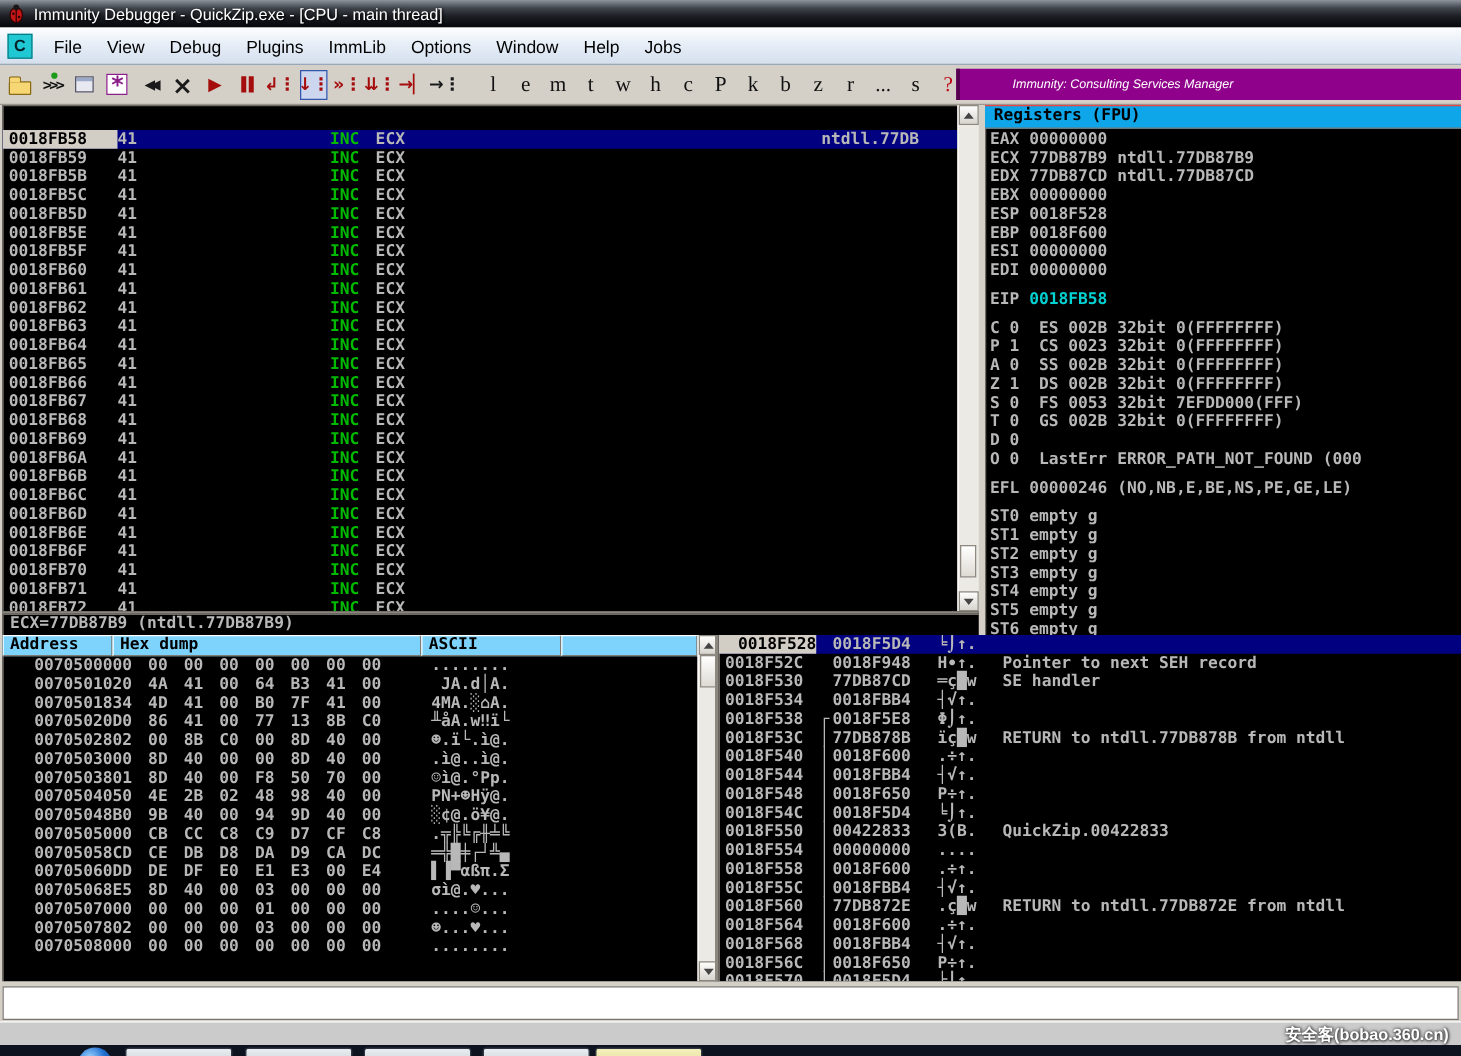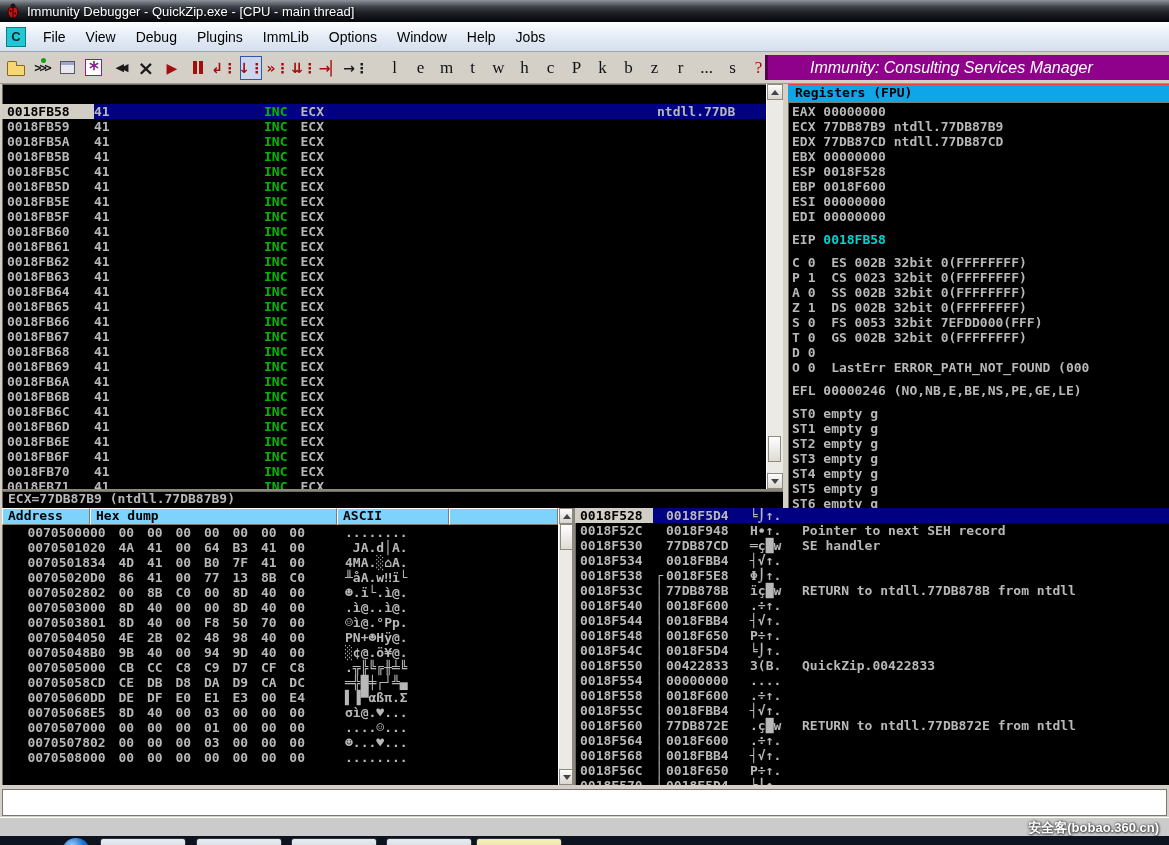--- a/index.html
+++ b/index.html
@@ -38,21 +38,21 @@
   .k-restart::after{content:"";position:absolute;top:1px;left:9px;width:5px;height:5px;background:#1a9c1a;border-radius:50%;}
   .k-windows::before{content:"";position:absolute;left:2px;top:4px;width:13px;height:11px;
     background:#e8e8f0;border:1px solid #556;box-shadow:inset 0 3px 0 #9aa9c9;}
   .k-plugins{color:#8a1f8a;font-size:19px;line-height:12px;}
   .k-plugins::before{content:"";position:absolute;left:1px;top:2px;width:15px;height:15px;background:#fff;border:1px solid #8a1f8a;z-index:-1;}
   .k-pause::before,.k-pause::after{content:"";position:absolute;top:4px;width:4px;height:13px;background:#a50d0d;}
   .k-pause::before{left:5px}.k-pause::after{left:11px}
   #tb-letters{margin-left:14px;}
   .tbl{width:17px;text-align:center;font-family:"Liberation Serif",serif;font-size:17px;color:#111;margin-right:9px;}
   .banner{position:absolute;left:765px;top:3px;width:404px;height:25px;background:#90018b;
-    color:#fff;font-style:italic;font-size:16px;display:flex;align-items:center;padding-left:42px;
+    color:#fff;font-style:italic;font-size:10px;display:flex;align-items:center;padding-left:42px;
     box-sizing:border-box;border-left:3px solid #55014f;white-space:nowrap;}
 
   
   .pane{background:#000;box-shadow:inset 1px 1px 0 #6f6b64;}
 
   
   .disasm{position:absolute;left:2px;top:84px;width:764px;height:405px;overflow:hidden;}
   .dr{position:relative;height:15px;font:bold 13px/15px "DejaVu Sans Mono","DejaVu Sans",monospace;color:#b8b8b8;white-space:pre;}
   .dr.sel{background:#000080;margin-top:20px;}
   .dr-a{display:inline-block;width:92px;padding-left:5px;box-sizing:border-box;}
@@ -100,21 +100,21 @@
   .m-a{display:inline-block;width:88px;padding-left:5px;box-sizing:border-box;text-align:right;}
   .m-h{display:inline-block;width:247px;word-spacing:5px;}
   .m-s{display:inline-block;padding-left:8px;}
 
   
   .stack{position:absolute;left:572px;top:508px;width:597px;height:277px;border-left:3px solid #8c887f;
     box-sizing:border-box;overflow:hidden;}
   .sr{position:relative;height:15px;font:bold 13px/15px "DejaVu Sans Mono","DejaVu Sans",monospace;color:#b8b8b8;white-space:pre;}
   .sr.sel{background:#000080;}
   .s-a{display:inline-block;width:78px;padding-left:5px;box-sizing:border-box;}
-  .sr.sel .s-a{background:#d2cec6;color:#000;}
+  .sr.sel .s-a{background:#d2cec6;color:#000;text-align:right;}
   .s-b{display:inline-block;width:13px;text-align:center;}
   .s-v{display:inline-block;width:84px;}
   .s-s{display:inline-block;width:52px;}
 
   
   .cmd{position:absolute;left:2px;top:789px;width:1165px;height:27px;box-sizing:border-box;
     border:1px solid #7a7772;background:#fff;outline:none;font:13px "DejaVu Sans Mono",monospace;padding:2px 4px;}
   .statusbar{position:absolute;left:0;top:817px;width:100%;height:19px;background:#cbcbcb;border-top:1px solid #fff;box-sizing:border-box;padding-left:44px;}
   .wm{position:absolute;right:10px;top:1px;font:bold 13px "Liberation Sans",sans-serif;color:#fff;
     text-shadow:0 1px 2px #444,0 0 3px #555,1px 0 2px #555;}
@@ -183,21 +183,20 @@
         <span class="tbl">...</span>
         <span class="tbl">s</span>
         <span class="tbl" style="color: rgb(192, 0, 16);">?</span>
       </span>
     <div class="banner">Immunity: Consulting Services Manager</div>
   </div>
 
   <div class="pane disasm" id="disasm-rows">
       <div class="dr sel"><span class="dr-a abox">0018FB58</span><span class="dr-b">41</span><span class="dr-mn">INC</span><span class="dr-op">ECX</span><span class="dr-c">ntdll.77DB</span></div>
       <div class="dr"><span class="dr-a">0018FB59</span><span class="dr-b">41</span><span class="dr-mn">INC</span><span class="dr-op">ECX</span></div>
-      <div class="dr"><span class="dr-a">0018FB5A</span><span class="dr-b">41</span><span class="dr-mn">INC</span><span class="dr-op">ECX</span></div>
       <div class="dr"><span class="dr-a">0018FB5B</span><span class="dr-b">41</span><span class="dr-mn">INC</span><span class="dr-op">ECX</span></div>
       <div class="dr"><span class="dr-a">0018FB5C</span><span class="dr-b">41</span><span class="dr-mn">INC</span><span class="dr-op">ECX</span></div>
       <div class="dr"><span class="dr-a">0018FB5D</span><span class="dr-b">41</span><span class="dr-mn">INC</span><span class="dr-op">ECX</span></div>
       <div class="dr"><span class="dr-a">0018FB5E</span><span class="dr-b">41</span><span class="dr-mn">INC</span><span class="dr-op">ECX</span></div>
       <div class="dr"><span class="dr-a">0018FB5F</span><span class="dr-b">41</span><span class="dr-mn">INC</span><span class="dr-op">ECX</span></div>
       <div class="dr"><span class="dr-a">0018FB60</span><span class="dr-b">41</span><span class="dr-mn">INC</span><span class="dr-op">ECX</span></div>
       <div class="dr"><span class="dr-a">0018FB61</span><span class="dr-b">41</span><span class="dr-mn">INC</span><span class="dr-op">ECX</span></div>
       <div class="dr"><span class="dr-a">0018FB62</span><span class="dr-b">41</span><span class="dr-mn">INC</span><span class="dr-op">ECX</span></div>
       <div class="dr"><span class="dr-a">0018FB63</span><span class="dr-b">41</span><span class="dr-mn">INC</span><span class="dr-op">ECX</span></div>
       <div class="dr"><span class="dr-a">0018FB64</span><span class="dr-b">41</span><span class="dr-mn">INC</span><span class="dr-op">ECX</span></div>

